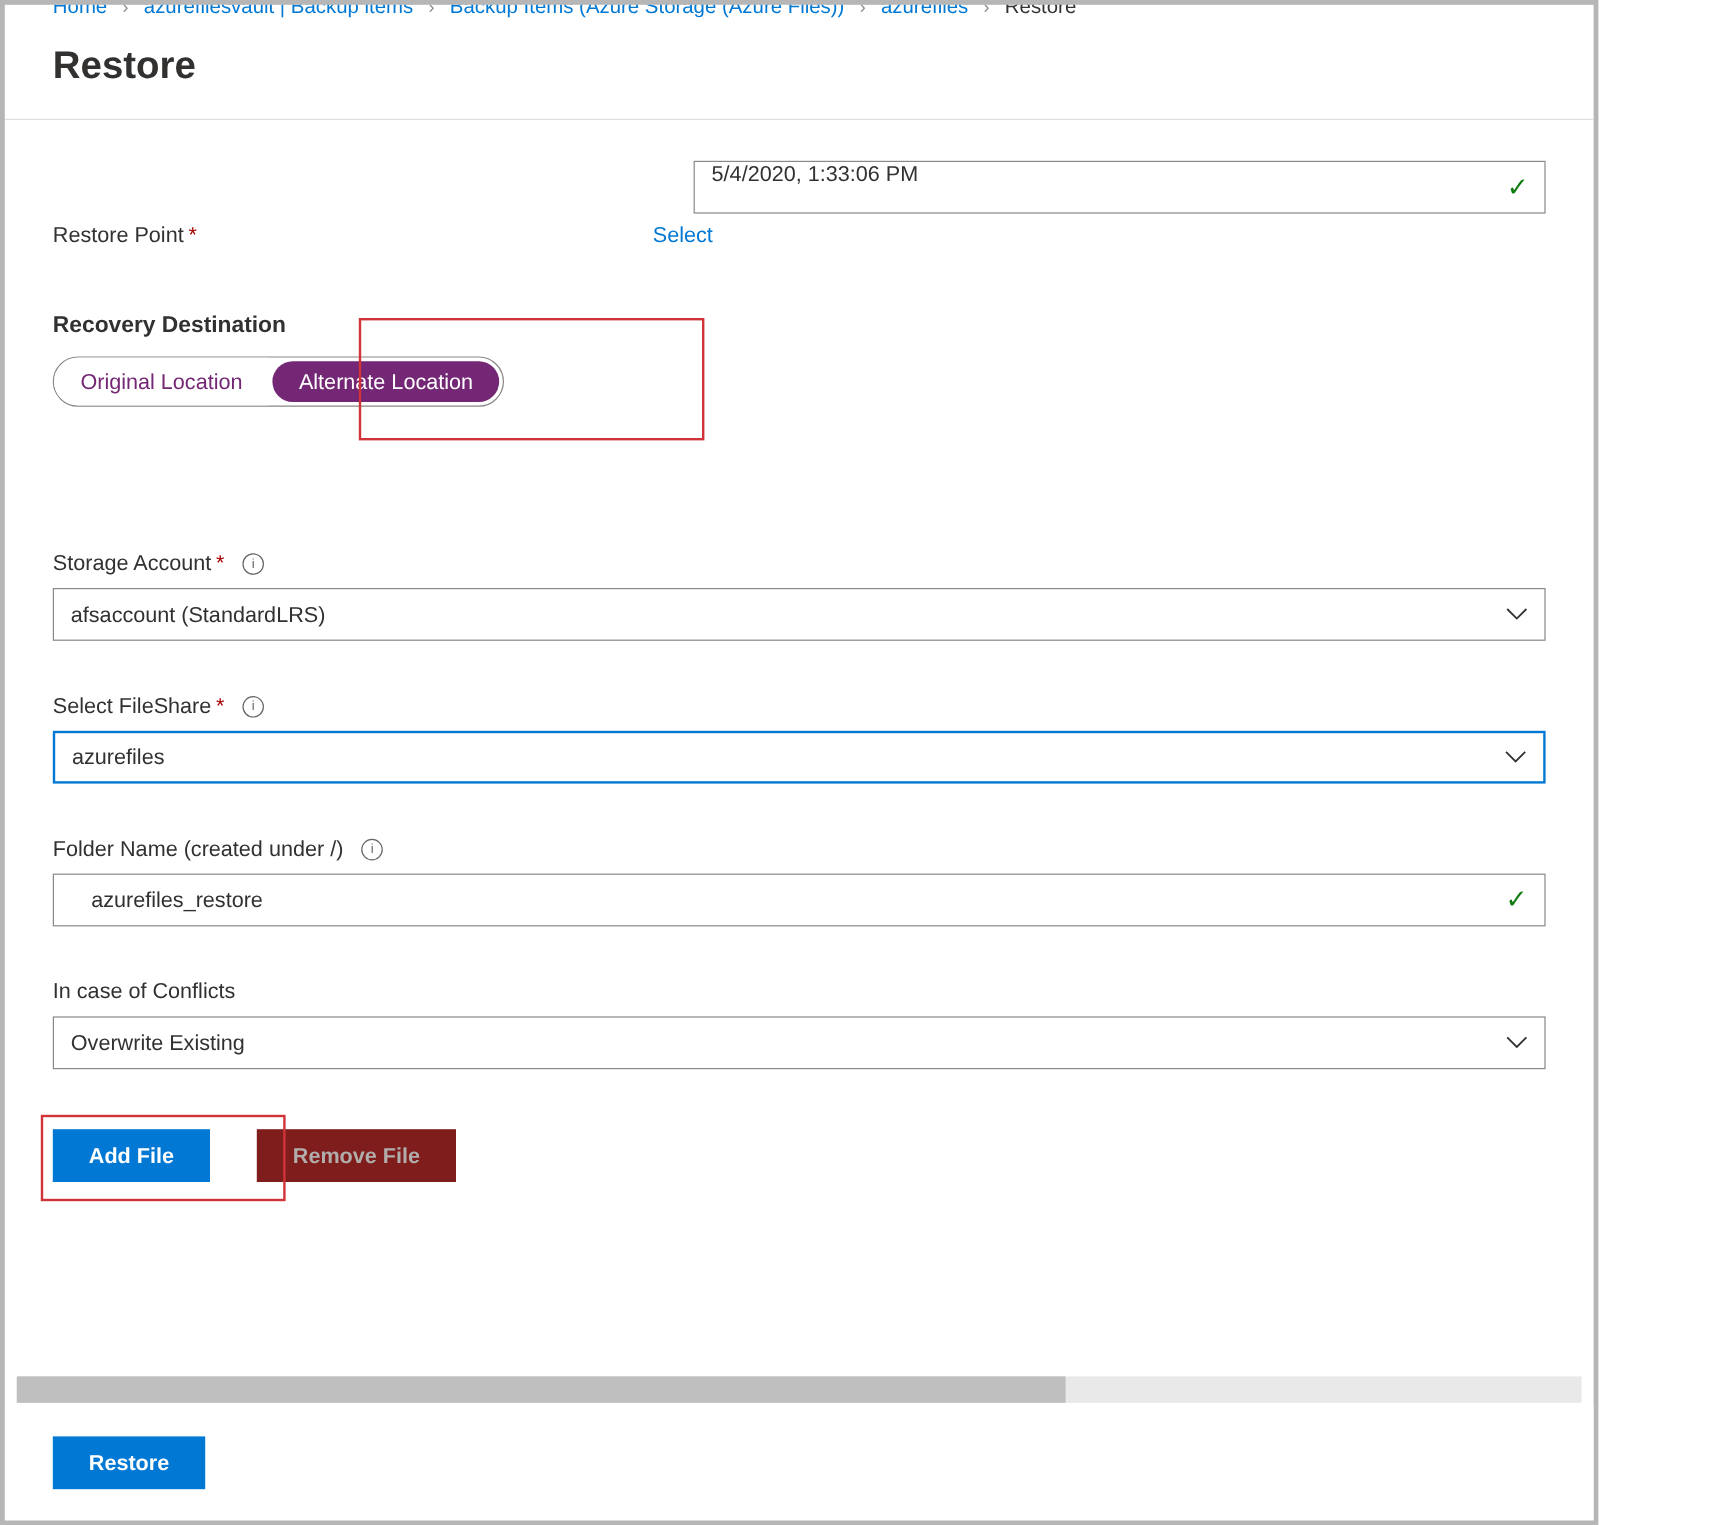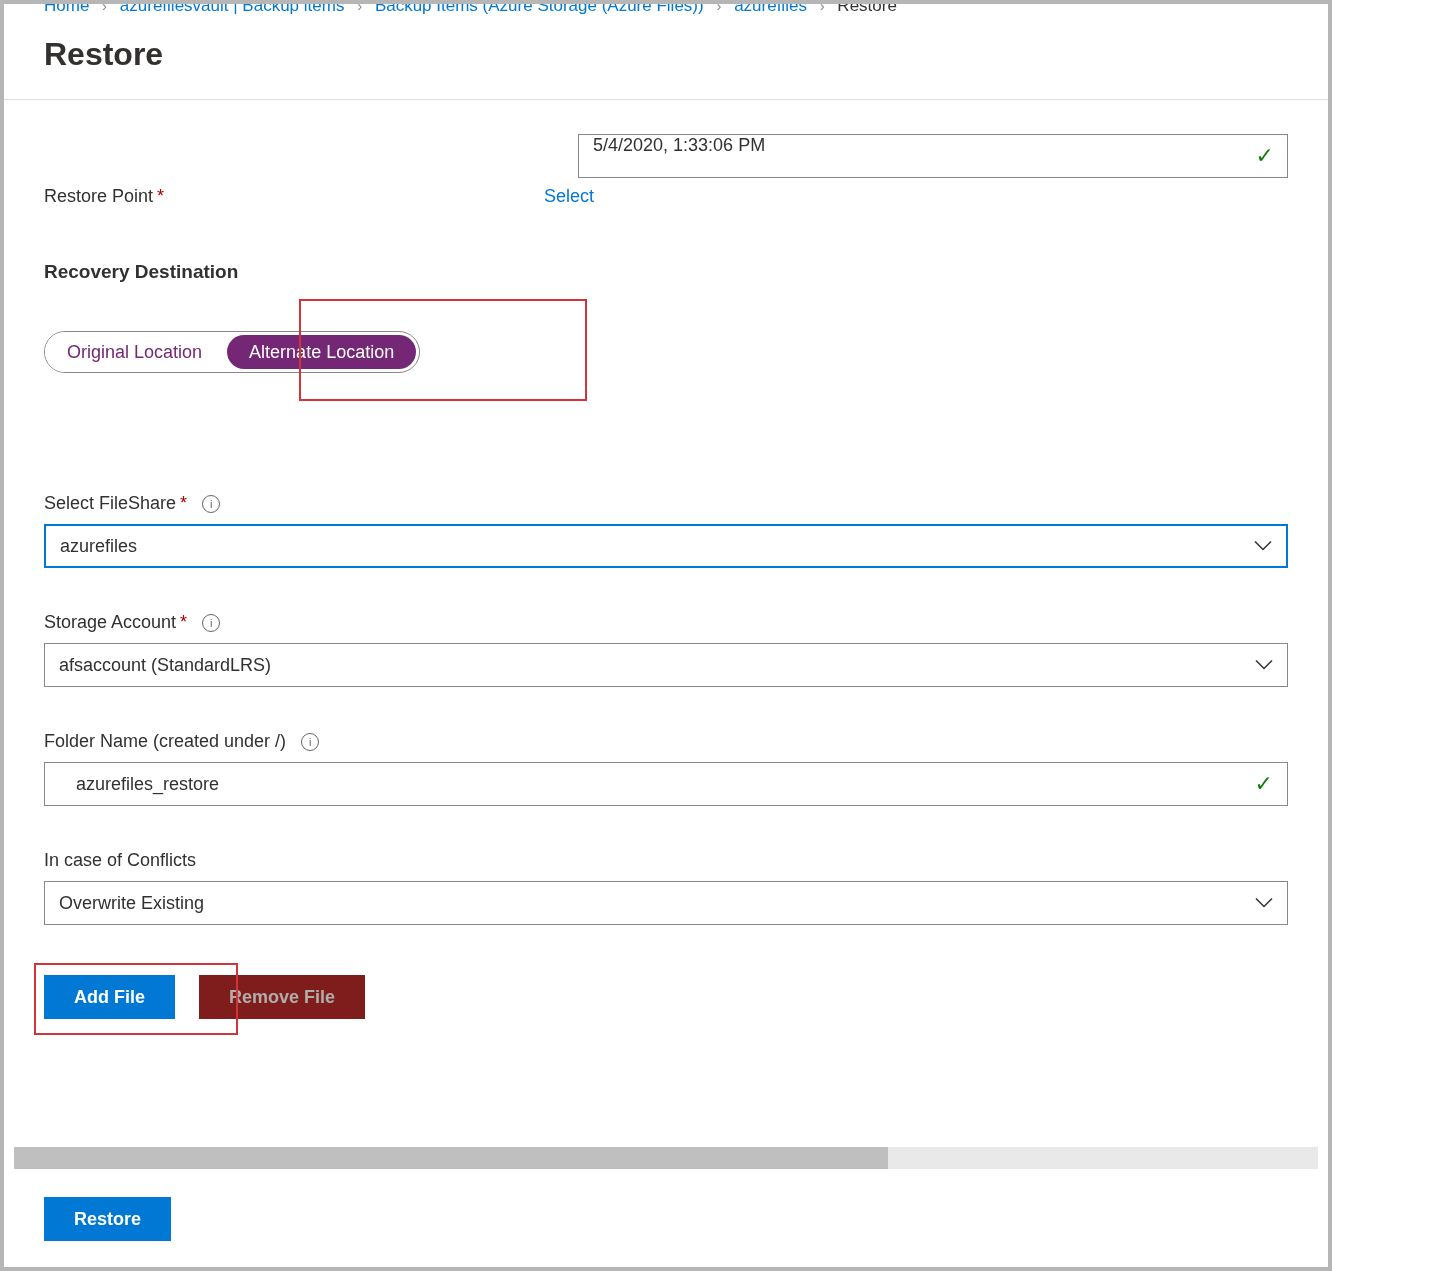--- a/index.html
+++ b/index.html
@@ -80,21 +80,21 @@
     display: inline-block;
     margin-top: 8px;
     color: #0078d4;
     font-size: 18px;
     text-decoration: none;
   }
   .section-label {
     font-size: 19px;
     font-weight: 600;
     margin-top: 54px;
-    margin-bottom: 48px;
+    margin-bottom: 14px;
   }
   .pill-group {
     display: inline-flex;
     border: 1px solid #8a8886;
     border-radius: 999px;
     overflow: hidden;
     height: 42px;
   }
   .pill {
     display: flex; align-items: center;
@@ -149,21 +149,21 @@
     padding: 0 44px 0 31px;
     font-size: 18px;
     display: flex; align-items: center;
     position: relative;
   }
   .input-valid .tick {
     position: absolute; right: 14px; top: 50%; transform: translateY(-50%);
     color: #107c10; font-size: 22px;
   }
   .btn-row {
-    display: flex; gap: 24px;
+    display: flex; gap: 39px;
     align-items: flex-start;
     margin-top: 10px;
   }
   .btn {
     height: 44px;
     padding: 0 30px;
     font-size: 18px;
     border: none;
     cursor: pointer;
     font-weight: 600;
@@ -239,40 +239,40 @@
       </div>
       
       <div class="highlight-box" style="left:255px; top:-32px; width:288px; height:102px;"></div>
     </div>
 
     
     <div class="form-block">
 
       <div class="form-group">
         <div class="fg-label">
-          <span>Select FileShare</span><span class="req">*</span>
+          <span>Storage Account</span><span class="req">*</span>
           <span class="info-icon">i</span>
         </div>
-        <div class="dropdown focused">
-          <span>azurefiles</span>
+        <div class="dropdown">
+          <span>afsaccount (StandardLRS)</span>
           <span class="chev">
             <svg class="chev-svg" viewBox="0 0 18 12">
                 <path d="M1 2 L9 10 L17 2" fill="none" stroke="#323130" stroke-width="1.5"></path>
               </svg>
           </span>
         </div>
       </div>
 
       <div class="form-group">
         <div class="fg-label">
-          <span>Storage Account</span><span class="req">*</span>
+          <span>Select FileShare</span><span class="req">*</span>
           <span class="info-icon">i</span>
         </div>
-        <div class="dropdown">
-          <span>afsaccount (StandardLRS)</span>
+        <div class="dropdown focused">
+          <span>azurefiles</span>
           <span class="chev">
             <svg class="chev-svg" viewBox="0 0 18 12">
                 <path d="M1 2 L9 10 L17 2" fill="none" stroke="#323130" stroke-width="1.5"></path>
               </svg>
           </span>
         </div>
       </div>
 
       <div class="form-group">
         <div class="fg-label">

